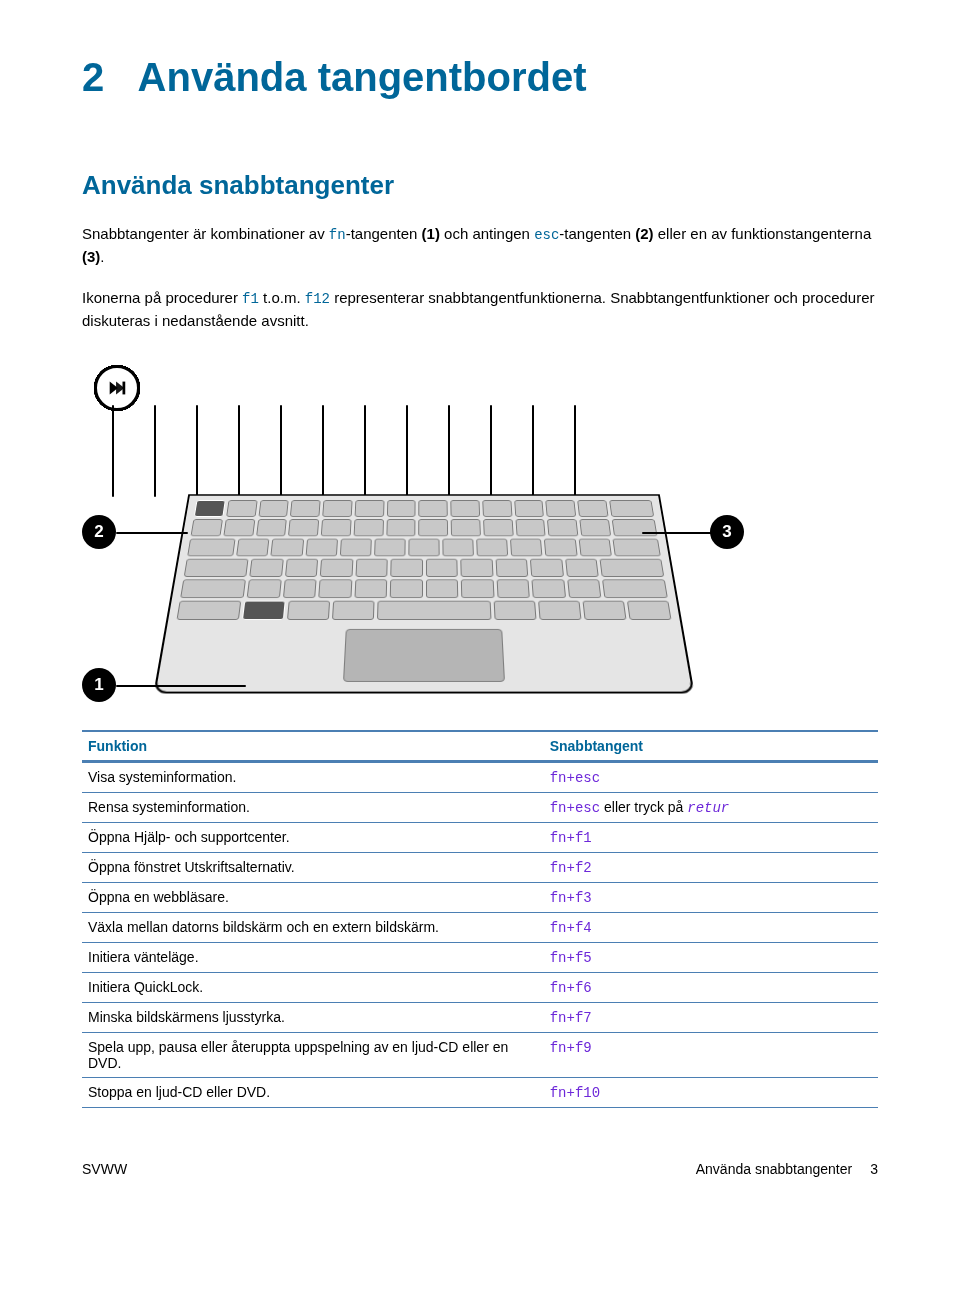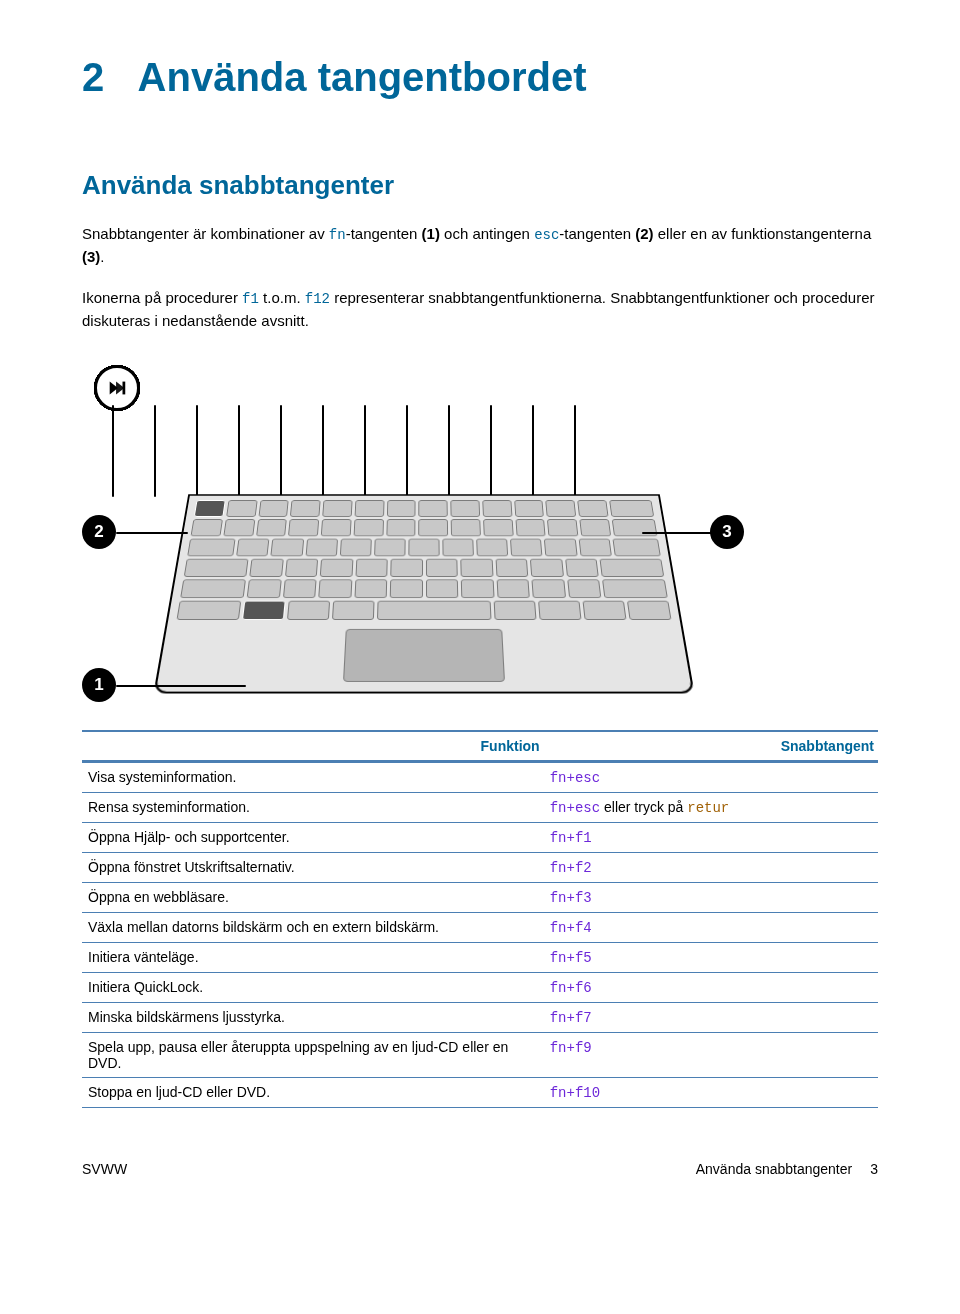--- a/index.html
+++ b/index.html
@@ -66,26 +66,26 @@
     background:#fff;border:3px solid #000; display:flex;align-items:center;justify-content:center;
     font-size:20px;
   }
   .callout.dark{ background:#000;color:#fff;font-weight:bold;border:none;width:34px;height:34px;font-size:17px}
   .callout svg{width:22px;height:22px;}
   .icon-row{ position:absolute; left:12px; top:15px; display:flex; gap:2px; }
   .line{position:absolute;background:#000;border-radius:1px}
 
   
   .tbl{ width:100%; border-collapse:collapse; font-size:14px; }
-  .tbl th{ text-align:right; color:#006699; font-weight:bold; padding:6px 4px 6px 6px; }
+  .tbl th{ text-align:left; color:#006699; font-weight:bold; padding:6px 4px 6px 6px; }
   .tbl td{ padding:6px 4px 6px 6px; vertical-align:top; }
   .tbl thead tr { border-top:2px solid #4b7fb3; border-bottom:3px solid #4b7fb3; }
   .tbl tbody tr { border-bottom:1px solid #4b7fb3;margin-left:8px; }
   .hotkey { color:#6d28d9; font-family:"Courier New", monospace; }
-  .retur { color:#a16207; font-family:"Courier New", monospace; }
+  .retur { color:#6d28d9; font-family:"Courier New", monospace;font-style:italic; }
 
   .footer {
     display:flex; justify-content:space-between;
     font-size:14px; padding: 45px 82px 0 82px; gap: 31px;
   }
   .footer .right span+span{ margin-left:18px; }
 </style>
 </head>
 <body>
 

